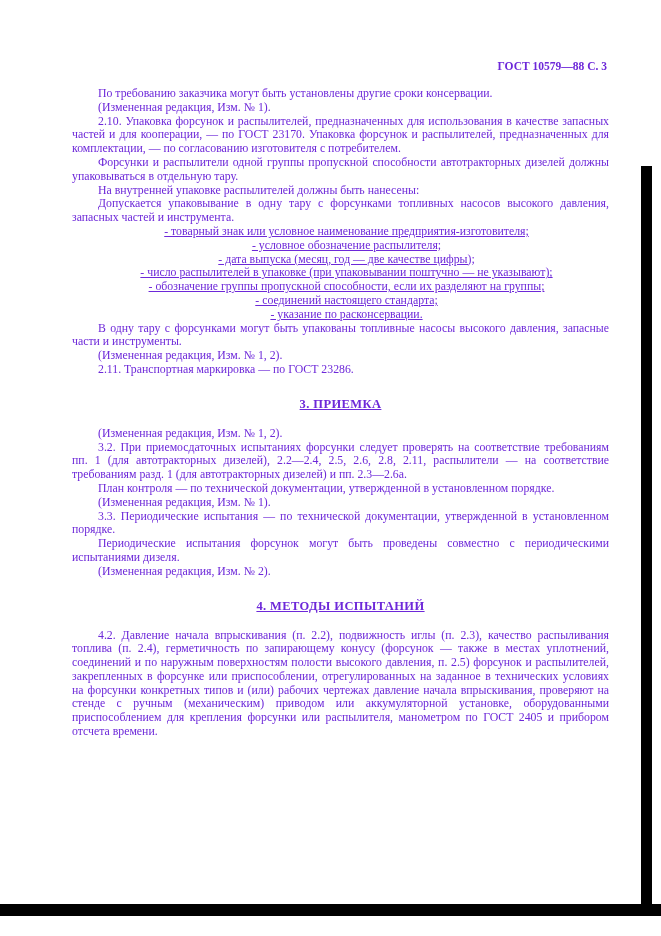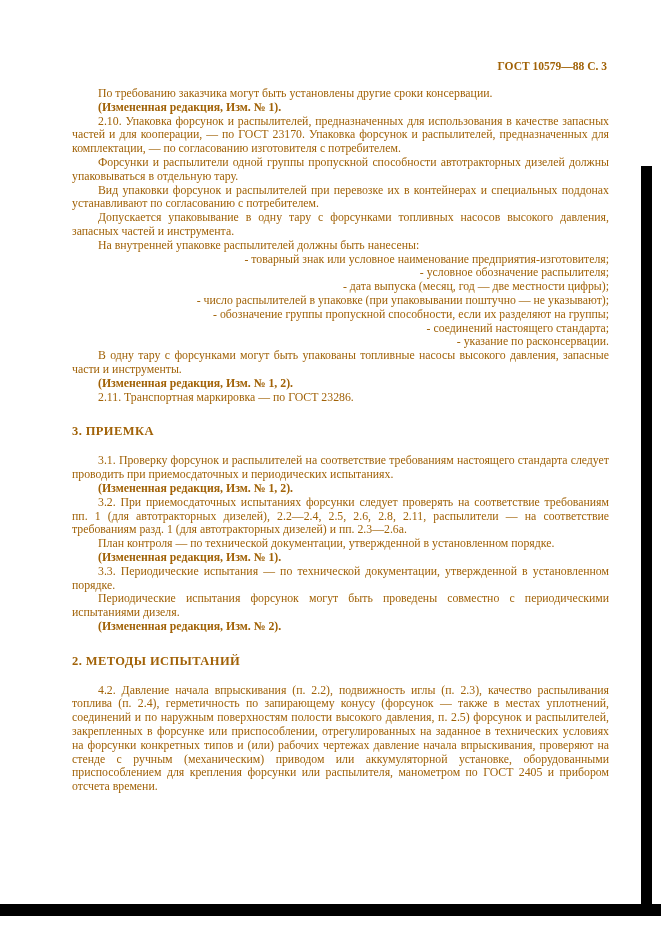--- a/index.html
+++ b/index.html
@@ -2,21 +2,21 @@
 <html><head>
 <meta charset="utf-8">
 <style>
   html, body { margin: 0; padding: 0; background: #ffffff; }
   .page {
     position: relative;
     width: 661px;
     height: 936px;
     background: #ffffff;
     font-family: "Liberation Serif", "DejaVu Serif", serif;
-    color: #a16207;
+    color: #6d28d9;
     overflow: hidden;
   }
   .page-header {
     position: absolute;
     top: 60px;
     right: 54px;
     font-weight: bold;
     font-size: 11.5px;
   }
   .content {
@@ -25,35 +25,38 @@
     top: 87px;
     width: 537px;
   }
   .para {
     margin: 0;
     font-size: 11.8px;
     line-height: 13.8px;
     text-align: justify;
     text-indent: 26px;
   }
-  .bold { font-weight: bold; }
+  .bold { font-weight: normal; }
   .list-item {
     margin: 0 0 0 12px;
     font-size: 11.8px;
     line-height: 13.8px;
-    text-align: right;
+    text-align: center;
     text-indent: 0;
+    text-decoration: underline;
   }
   .heading {
     margin: 20px 0 16px 0;
     font-size: 12.5px;
     line-height: 14px;
     font-weight: bold;
+    text-align: center;
     text-indent: 0;
     letter-spacing: 0.4px;
+    text-decoration: underline;
   }
   .scan-bar-bottom {
     position: absolute;
     left: 0;
     top: 904px;
     width: 661px;
     height: 12px;
     background: #000000;
   }
   .scan-bar-right {
@@ -70,42 +73,40 @@
 
 <div class="page">
 
   <div class="page-header">ГОСТ 10579—88 С. 3</div>
 
   <div class="content">
     <p class="para">По требованию заказчика могут быть установлены другие сроки консервации.</p>
     <p class="para bold">(Измененная редакция, Изм. № 1).</p>
     <p class="para">2.10. Упаковка форсунок и распылителей, предназначенных для использования в качестве запасных частей и для кооперации, — по ГОСТ 23170. Упаковка форсунок и распылителей, предназначенных для комплектации, — по согласованию изготовителя с потребителем.</p>
     <p class="para">Форсунки и распылители одной группы пропускной способности автотракторных дизелей должны упаковываться в отдельную тару.</p>
-    <p class="para">Вид упаковки форсунок и распылителей при перевозке их в контейнерах и специальных поддонах устанавливают по согласованию с потребителем.</p>
+    <p class="para">На внутренней упаковке распылителей должны быть нанесены:</p>
     <p class="para">Допускается упаковывание в одну тару с форсунками топливных насосов высокого давления, запасных частей и инструмента.</p>
-    <p class="para">На внутренней упаковке распылителей должны быть нанесены:</p>
     <p class="list-item">-  товарный знак или условное наименование предприятия-изготовителя;</p>
     <p class="list-item">-  условное обозначение распылителя;</p>
-    <p class="list-item">-  дата выпуска (месяц, год — две местности цифры);</p>
+    <p class="list-item">-  дата выпуска (месяц, год — две качестве цифры);</p>
     <p class="list-item">-  число распылителей в упаковке (при упаковывании поштучно — не указывают);</p>
     <p class="list-item">-  обозначение группы пропускной способности, если их разделяют на группы;</p>
     <p class="list-item">-  соединений настоящего стандарта;</p>
     <p class="list-item">-  указание по расконсервации.</p>
     <p class="para">В одну тару с форсунками могут быть упакованы топливные насосы высокого давления, запасные части и инструменты.</p>
     <p class="para bold">(Измененная редакция, Изм. № 1, 2).</p>
     <p class="para">2.11. Транспортная маркировка — по ГОСТ 23286.</p>
     <p class="heading">3. ПРИЕМКА</p>
-    <p class="para">3.1. Проверку форсунок и распылителей на соответствие требованиям настоящего стандарта следует проводить при приемосдаточных и периодических испытаниях.</p>
     <p class="para bold">(Измененная редакция, Изм. № 1, 2).</p>
     <p class="para">3.2. При приемосдаточных испытаниях форсунки следует проверять на соответствие требованиям пп. 1 (для автотракторных дизелей), 2.2—2.4, 2.5, 2.6, 2.8, 2.11, распылители — на соответствие требованиям разд. 1 (для автотракторных дизелей) и пп. 2.3—2.6а.</p>
     <p class="para">План контроля — по технической документации, утвержденной в установленном порядке.</p>
     <p class="para bold">(Измененная редакция, Изм. № 1).</p>
     <p class="para">3.3. Периодические испытания — по технической документации, утвержденной в установленном порядке.</p>
     <p class="para">Периодические испытания форсунок могут быть проведены совместно с периодическими испытаниями дизеля.</p>
     <p class="para bold">(Измененная редакция, Изм. № 2).</p>
-    <p class="heading">2. МЕТОДЫ ИСПЫТАНИЙ</p>
+    <p class="heading">4. МЕТОДЫ ИСПЫТАНИЙ</p>
     <p class="para">4.2. Давление начала впрыскивания (п. 2.2), подвижность иглы (п. 2.3), качество распыливания топлива (п. 2.4), герметичность по запирающему конусу (форсунок — также в местах уплотнений, соединений и по наружным поверхностям полости высокого давления, п. 2.5) форсунок и распылителей, закрепленных в форсунке или приспособлении, отрегулированных на заданное в технических условиях на форсунки конкретных типов и (или) рабочих чертежах давление начала впрыскивания, проверяют на стенде с ручным (механическим) приводом или аккумуляторной установке, оборудованными приспособлением для крепления форсунки или распылителя, манометром по ГОСТ 2405 и прибором отсчета времени.</p>
   </div>
 
   <div class="scan-bar-bottom"></div>
   <div class="scan-bar-right"></div>
 
 </div>
 
 </body></html>

